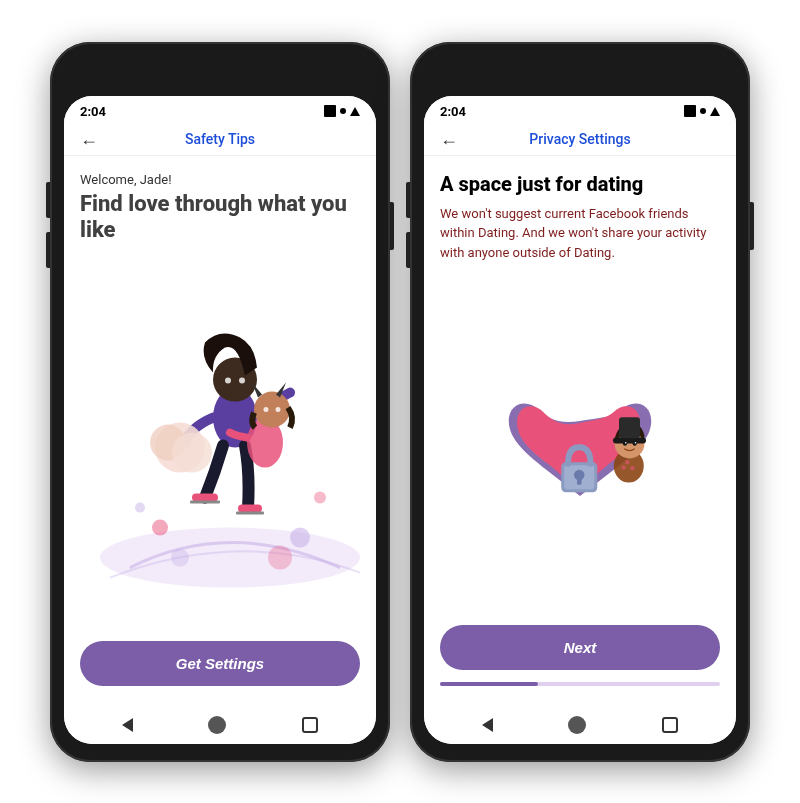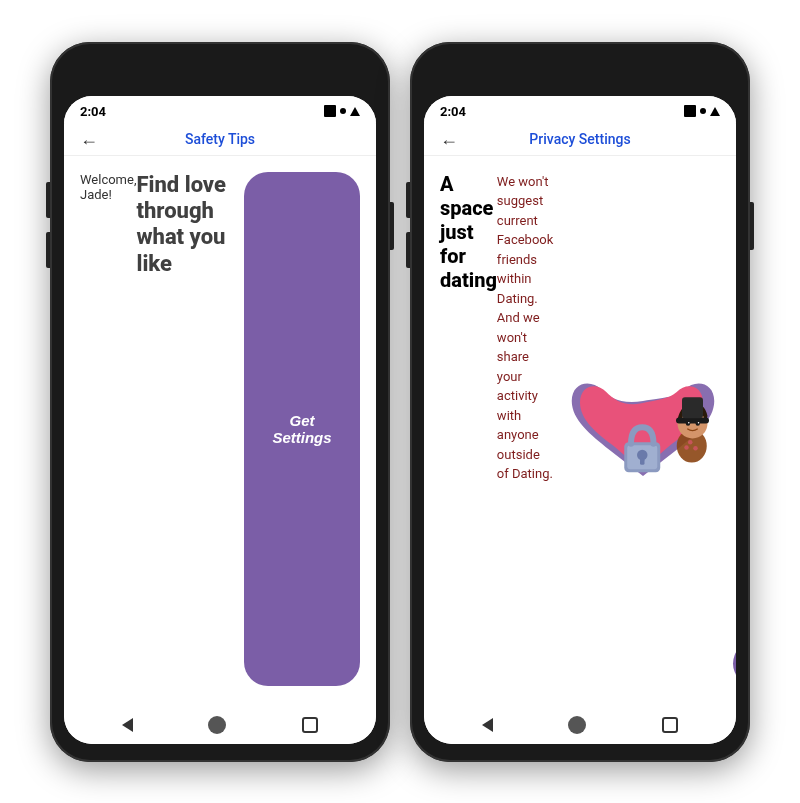--- a/index.html
+++ b/index.html
@@ -170,20 +170,21 @@
       font-size: 14px;
       font-weight: 500;
       color: #1d4ed8;
     }
 
     
     .screen-content {
       flex: 1;
       overflow: hidden;
       display: flex;
+      flex-direction: column;
       padding: 16px;
     }
 
     
     .welcome-text {
       font-size: 13px;
       color: #333;
       margin-bottom: 4px;
     }
     .headline {

